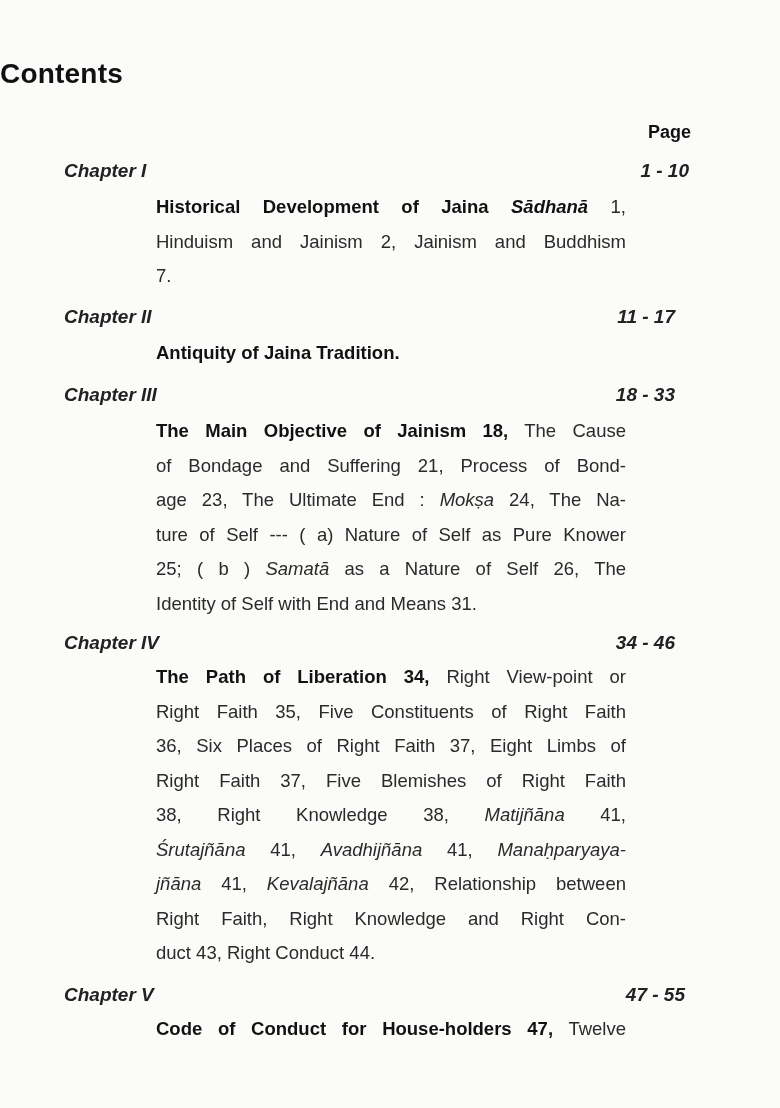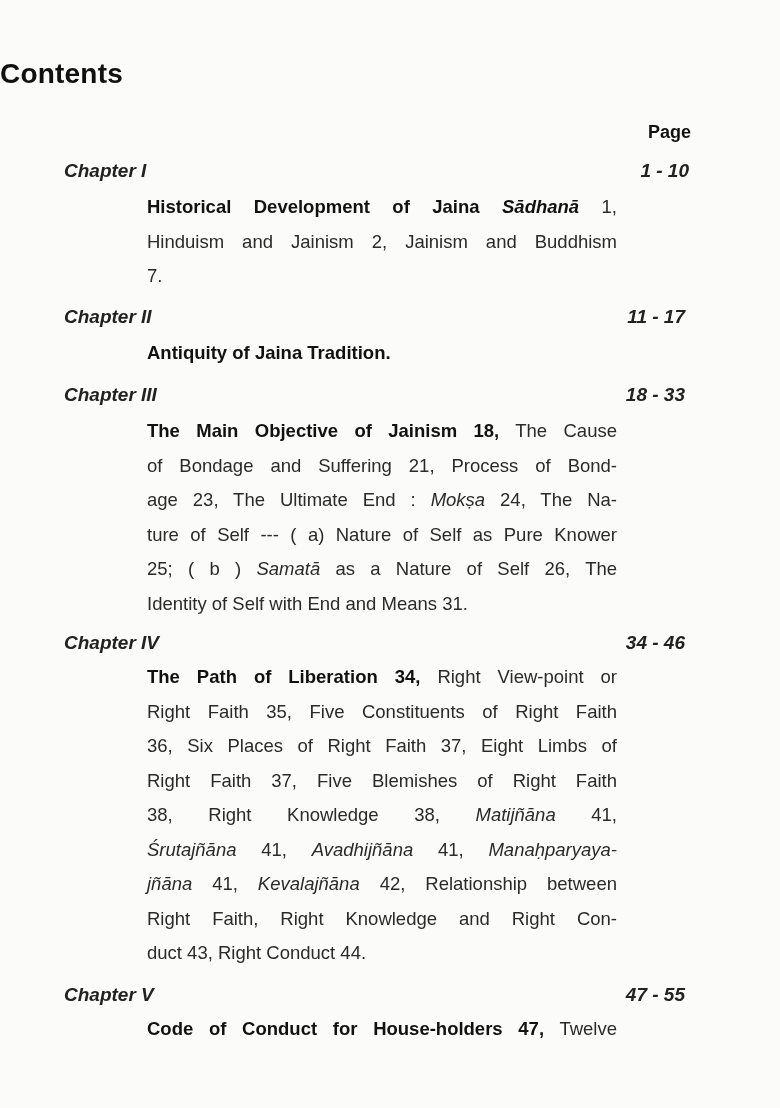--- a/index.html
+++ b/index.html
@@ -17,24 +17,24 @@
   }
   .page-label {
     position: absolute; left: 648px; top: 122px;
     font-size: 18px; font-weight: bold; color: #111;
   }
   .chapter {
     position: absolute; left: 64px; width: 625px;
     font-size: 19px; font-style: italic; font-weight: bold; color: #222;
   }
   .chapter .range {
-    position: absolute; right: 4px; top: 0;
+    position: absolute; right: 14px; top: 0;
   }
   .entry {
-    position: absolute; left: 147px; width: 470px;
+    position: absolute; left: 156px; width: 470px;
     font-size: 18.5px; line-height: 34.5px; color: #2a2a2a;
   }
   .entry .line { display: block; white-space: nowrap; text-align: justify; text-align-last: justify; }
   .entry .line.last { text-align-last: left; }
   .b { font-weight: bold; color: #111; }
   .i { font-style: italic; }
 </style>
 </head>
 <body>
 

